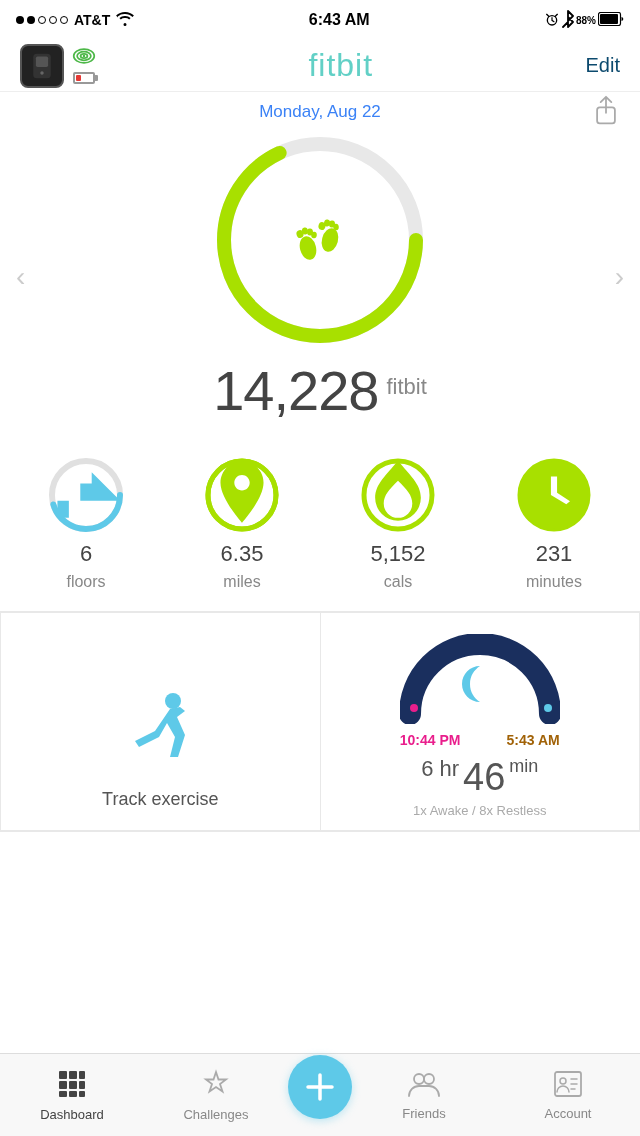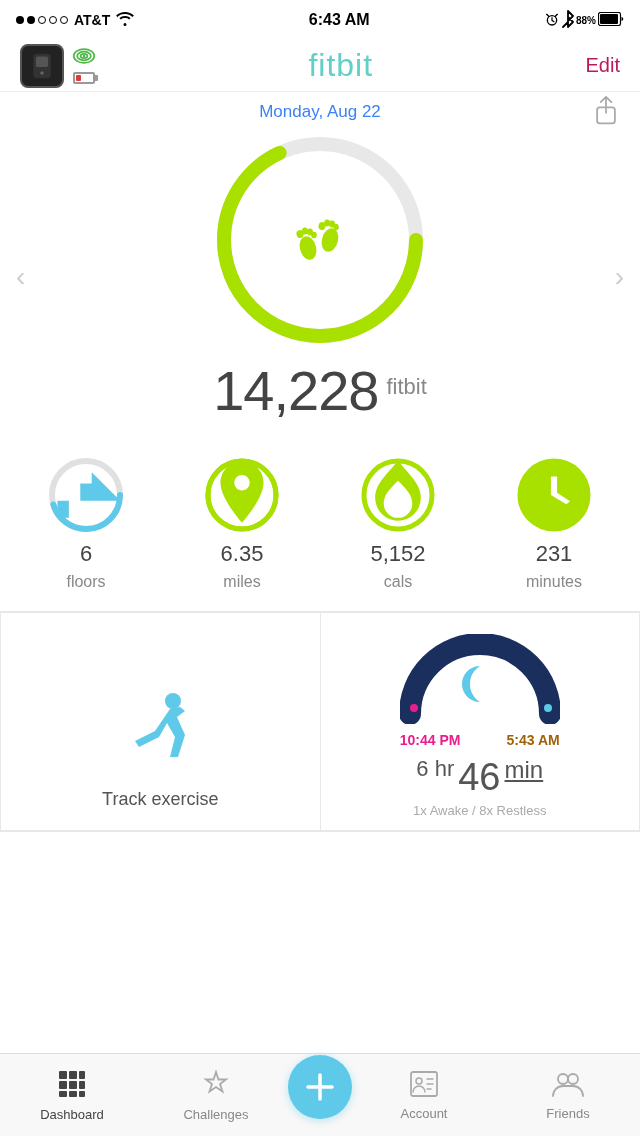--- a/index.html
+++ b/index.html
@@ -55,21 +55,21 @@
     .device-icon svg { width: 28px; height: 28px; }
     .device-status { display: flex; flex-direction: column; align-items: center; gap: 2px; }
     .app-title {
       font-size: 32px;
       color: #62d0c6;
       font-weight: 300;
       letter-spacing: 1px;
     }
     .edit-btn {
       font-size: 20px;
-      color: #be185d;
+      color: #0c4a6e;
       background: none;
       border: none;
       cursor: pointer;
     }
 
     
     .main-content {
       background: #fff;
       padding: 10px 0 0;
     }
@@ -229,21 +229,21 @@
     }
     .sleep-time-start { color: #e91e8c; font-size: 14px; font-weight: 600; }
     .sleep-time-end { color: #a16207; font-size: 14px; font-weight: 600; }
     .sleep-duration {
       display: flex;
       align-items: flex-start;
       gap: 4px;
     }
     .sleep-hr { font-size: 22px; color: #555; }
     .sleep-num { font-size: 38px; color: #555; font-weight: 400; }
-    .sleep-min-label { font-size: 24px; color: #555; text-decoration: underline; }
+    .sleep-min-label { font-size: 18px; color: #555; }
     .sleep-note { font-size: 13px; color: #aaa; margin-top: 4px; }
 
     
     .tab-bar {
       height: 83px;
       background: #f8f8f8;
       border-top: 1px solid #ddd;
       display: flex;
       align-items: center;
       justify-content: space-around;
@@ -572,34 +572,34 @@
   </div>
 
   <div class="tab-center">
     <svg width="32" height="32" viewBox="0 0 32 32">
       <path d="M16 4v24M4 16h24" stroke="#fff" stroke-width="3.5" stroke-linecap="round"></path>
     </svg>
   </div>
 
   <div class="tab-item">
     <span>
+      <svg width="34" height="28" viewBox="0 0 34 28" fill="none">
+        <circle cx="12" cy="9" r="5" stroke="#aaa" stroke-width="1.8"></circle>
+        <circle cx="22" cy="9" r="5" stroke="#aaa" stroke-width="1.8"></circle>
+        <path d="M2 26c0-5.5 4.5-10 10-10h10c5.5 0 10 4.5 10 10" stroke="#aaa" stroke-width="1.8" stroke-linecap="round"></path>
+      </svg>
+    </span>
+    <span class="tab-label">Friends</span>
+  </div>
+
+  <div class="tab-item">
+    <span>
       <svg width="30" height="28" viewBox="0 0 30 28" fill="none">
         <rect x="2" y="2" width="26" height="24" rx="2" stroke="#aaa" stroke-width="1.8"></rect>
         <circle cx="10" cy="11" r="3" stroke="#aaa" stroke-width="1.5"></circle>
         <path d="M4 22c0-3.3 2.7-6 6-6s6 2.7 6 6" stroke="#aaa" stroke-width="1.5" stroke-linecap="round"></path>
         <path d="M18 9h6M18 14h6M18 19h4" stroke="#aaa" stroke-width="1.5" stroke-linecap="round"></path>
       </svg>
     </span>
     <span class="tab-label">Account</span>
   </div>
 
-  <div class="tab-item">
-    <span>
-      <svg width="34" height="28" viewBox="0 0 34 28" fill="none">
-        <circle cx="12" cy="9" r="5" stroke="#aaa" stroke-width="1.8"></circle>
-        <circle cx="22" cy="9" r="5" stroke="#aaa" stroke-width="1.8"></circle>
-        <path d="M2 26c0-5.5 4.5-10 10-10h10c5.5 0 10 4.5 10 10" stroke="#aaa" stroke-width="1.8" stroke-linecap="round"></path>
-      </svg>
-    </span>
-    <span class="tab-label">Friends</span>
-  </div>
-
 </div>
 
 </body></html>

